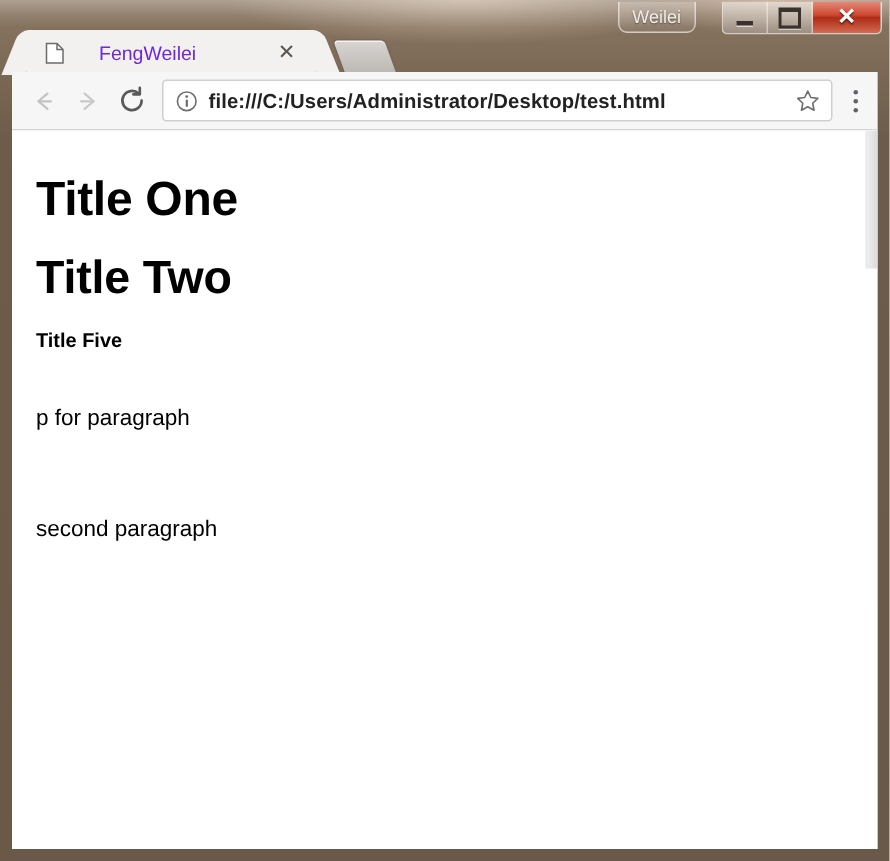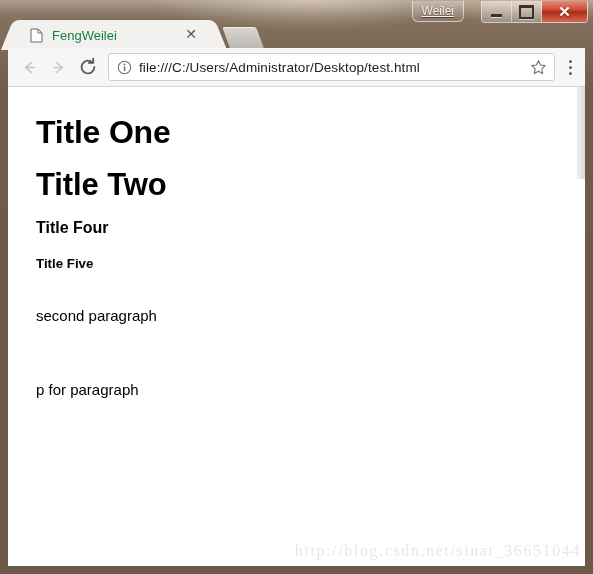--- a/index.html
+++ b/index.html
@@ -62,21 +62,20 @@
     display: flex;
     align-items: center;
     border: 1px solid rgba(255,255,255,0.55);
     border-top: none;
     border-radius: 0 0 6px 6px;
     background: linear-gradient(180deg, rgba(255,255,255,0.22), rgba(255,255,255,0.06));
     color: #f4efe9;
     font-size: 12px;
     text-shadow: 0 1px 1px rgba(0,0,0,0.45);
     white-space: nowrap;
-    text-decoration: underline;
   }
   .winbtns {
     position: absolute;
     right: 5px; top: 1px;
     display: flex;
     align-items: stretch;
     height: 21px;
     border: 1px solid rgba(255,255,255,0.6);
     border-top: none;
     border-radius: 0 0 4px 4px;
@@ -140,23 +139,23 @@
   }
   .tab::before { left: -11px; transform: skewX(-22deg); border-radius: 6px 0 0 0; }
   .tab::after  { right: -11px; transform: skewX(22deg); border-radius: 0 6px 0 0; }
   .tab-favicon {
     position: relative; z-index: 2;
     margin-left: 12px;
     width: 13px; height: 15px;
   }
   .tab-title {
     position: relative; z-index: 2;
-    margin-left: 9px;
+    margin-left: 23px;
     font-size: 13px;
-    color: #15803d;
+    color: #6d28d9;
     white-space: nowrap;
     overflow: hidden;
     max-width: 118px;
     text-align: center;
   }
   .tab-close {
     position: absolute; z-index: 3;
     right: 12px; top: 8px;
     width: 14px; height: 14px;
     color: #5a5550;
@@ -202,20 +201,21 @@
     flex: 1 1 auto;
     height: 26px;
     margin: 0 2px 0 6px;
     background: #ffffff;
     border: 1px solid #cfcfcf;
     border-radius: 3px;
     display: flex;
     align-items: center;
     padding: 0 7px 0 8px;
     min-width: 0;
+    font-weight: bold;
   }
   .info-icon { flex: 0 0 auto; display:block; }
   .url-text {
     flex: 1 1 auto;
     margin-left: 7px;
     font-size: 13.5px;
     color: #222222;
     white-space: nowrap;
     overflow: hidden;
     letter-spacing: 0.1px;
@@ -236,21 +236,21 @@
   }
 
   
   .viewport {
     position: relative;
     height: 479px;
     background: #ffffff;
     overflow: hidden;
   }
   .page {
-    padding: 8px 16px 0 28px;
+    padding: 8px 16px 0 16px;
     color: #000000;
   }
   .page h1, .page h2, .page h3, .page h4, .page h5 {
     font-family: "Liberation Sans", sans-serif;
     font-weight: bold;
     color: #000000;
     margin: 0;
   }
   .page h1 { font-size: 32px; line-height: 1.0; margin: 21px 0 21px; letter-spacing: -0.2px; }
   .page h2 { font-size: 31px; line-height: 1.0; margin: 0 0 20px; letter-spacing: -0.1px; }
@@ -375,27 +375,25 @@
         <i></i>
         <i></i>
       </div>
     </div>
 
     <div class="viewport">
 
       <div class="page">
         <h1>Title One</h1>
         <h2>Title Two</h2>
-        <h4>Title Four</h4>
         <h5>Title Five</h5>
+        <p>p for paragraph</p>
         <p>second paragraph</p>
-        <p>p for paragraph</p>
       </div>
 
       <div class="scrollbar-track">
         <div class="scrollbar-thumb"></div>
       </div>
 
-      <div class="watermark">http://blog.csdn.net/sinat_36651044</div>
     </div>
 
   </div>
 </div>
 
 </body></html>

